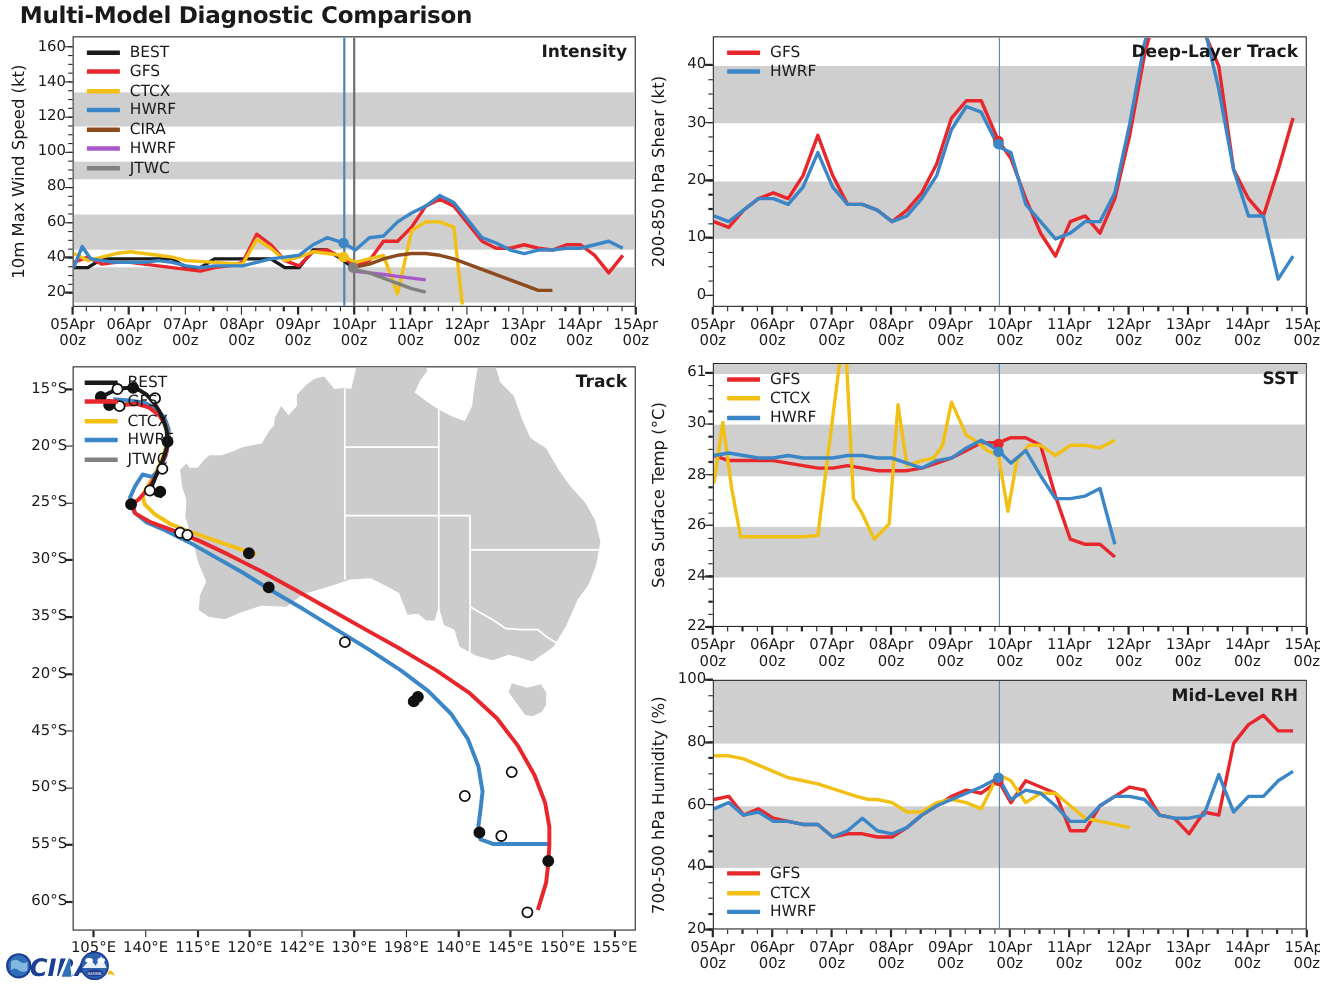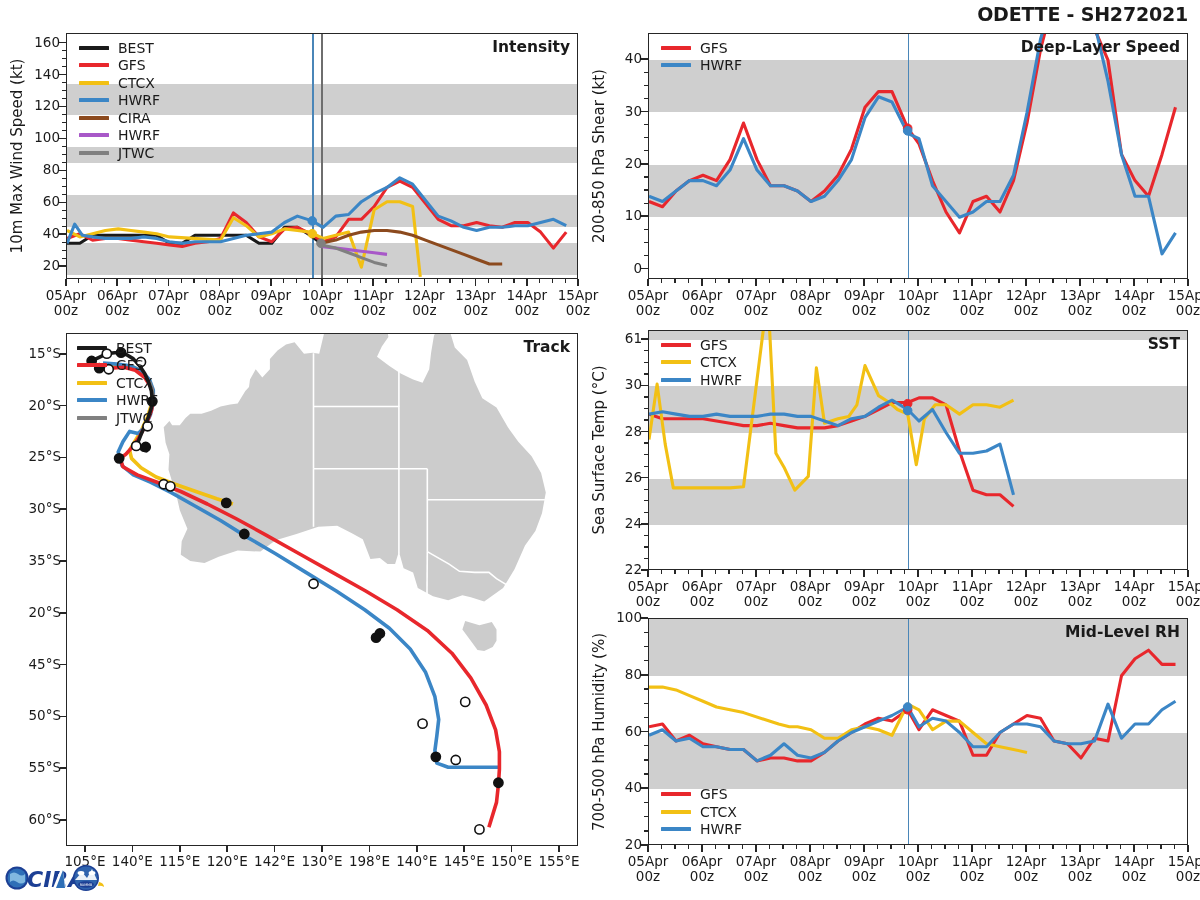--- a/index.html
+++ b/index.html
@@ -85,21 +85,21 @@
   
   #cira-logo { position: absolute; left: 4px; bottom: 2px; width: 112px; height: 44px; }
   .map-land { fill: #cccccc; stroke: none; }
   .map-border { fill: none; stroke: #ffffff; stroke-width: 1.6; }
 </style>
 </head>
 <body>
 
 <div id="root">
 
-  <div class="title" id="storm-title">ODETTE - SH272021</div>
+  <div class="title" id="main-title">Multi-Model Diagnostic Comparison</div>
 
   <div class="panel" id="panel-intensity" style="left: 66px; top: 33px; width: 632px; height: 326px;">
       <div class="plotbox" style="left: 0px; top: 0px; width: 512px; height: 246px;">
         <div class="band" style="top: 209.26px; height: 31.9481px;"></div>
         <div class="band" style="top: 161.338px; height: 31.9481px;"></div>
         <div class="band" style="top: 113.416px; height: 15.974px;"></div>
         <div class="band" style="top: 49.5195px; height: 31.9481px;"></div>
         <div class="vline" style="left: 245.248px; background: rgb(74, 134, 184);"></div>
         <div class="vline" style="left: 253.952px; background: rgb(110, 110, 110);"></div>
         <svg width="512" height="246" viewBox="0 0 512 246" style="position: absolute; left: 0px; top: 0px; z-index: 15;">
@@ -365,21 +365,21 @@
       <div class="plotbox" style="left: 0px; top: 0px; width: 540px; height: 246px;">
         <div class="band" style="top: 130.851px; height: 52.3404px;"></div>
         <div class="band" style="top: 26.1702px; height: 52.3404px;"></div>
         <div class="vline" style="left: 258.66px; background: rgb(74, 134, 184);"></div>
         <svg width="540" height="246" viewBox="0 0 540 246" style="position: absolute; left: 0px; top: 0px; z-index: 15;">
           <path d="M0.0 167.5 L13.5 172.7 L27.0 157.0 L40.5 146.6 L54.0 141.3 L67.5 146.6 L81.0 125.6 L94.5 89.0 L108.0 125.6 L121.5 151.8 L135.0 151.8 L148.5 157.0 L162.0 167.5 L175.5 157.0 L189.0 141.3 L202.5 115.1 L216.0 73.3 L229.5 57.6 L243.0 57.6 L258.7 94.2 L270.0 109.9 L283.5 146.6 L297.0 178.0 L310.5 198.9 L324.0 167.5 L337.5 162.3 L351.0 178.0 L364.5 146.6 L378.0 89.0 L391.5 15.7 L405.0 -36.6 L418.5 -62.8 L432.0 -47.1 L445.5 -5.2 L459.0 26.2 L472.5 120.4 L486.0 146.6 L499.5 162.3 L513.0 120.4 L526.5 73.3 " class="series" stroke="#e8272c" stroke-width="3.1"></path>
           <path d="M0.0 162.3 L13.5 167.5 L27.0 157.0 L40.5 146.6 L54.0 146.6 L67.5 151.8 L81.0 136.1 L94.5 104.7 L108.0 136.1 L121.5 151.8 L135.0 151.8 L148.5 157.0 L162.0 167.5 L175.5 162.3 L189.0 146.6 L202.5 125.6 L216.0 83.7 L229.5 62.8 L243.0 68.0 L258.7 99.4 L270.0 104.7 L283.5 151.8 L297.0 167.5 L310.5 183.2 L324.0 178.0 L337.5 167.5 L351.0 167.5 L364.5 141.3 L378.0 78.5 L391.5 5.2 L405.0 -41.9 L418.5 -68.0 L432.0 -57.6 L445.5 -10.5 L459.0 47.1 L472.5 120.4 L486.0 162.3 L499.5 162.3 L513.0 219.8 L526.5 198.9 " class="series" stroke="#3b86c6" stroke-width="3.1"></path>
           <circle cx="258.65999999999997" cy="94.2127659574468" r="4.3" fill="#e8272c" stroke="#e8272c" stroke-width="1"></circle>
           <circle cx="258.65999999999997" cy="96.82978723404256" r="4.3" fill="#3b86c6" stroke="#3b86c6" stroke-width="1"></circle>
         </svg>
-        <div class="panel-label">Deep-Layer Speed</div>
+        <div class="panel-label">Deep-Layer Track</div>
         <div class="legend" style="left: 12px; top: 5px;">
           <div class="legend-row">
             <div class="legend-swatch" style="background: rgb(232, 39, 44);"></div>
             <span class="legend-text">GFS</span>
           </div>
           <div class="legend-row">
             <div class="legend-swatch" style="background: rgb(59, 134, 198);"></div>
             <span class="legend-text">HWRF</span>
           </div>
         </div>

